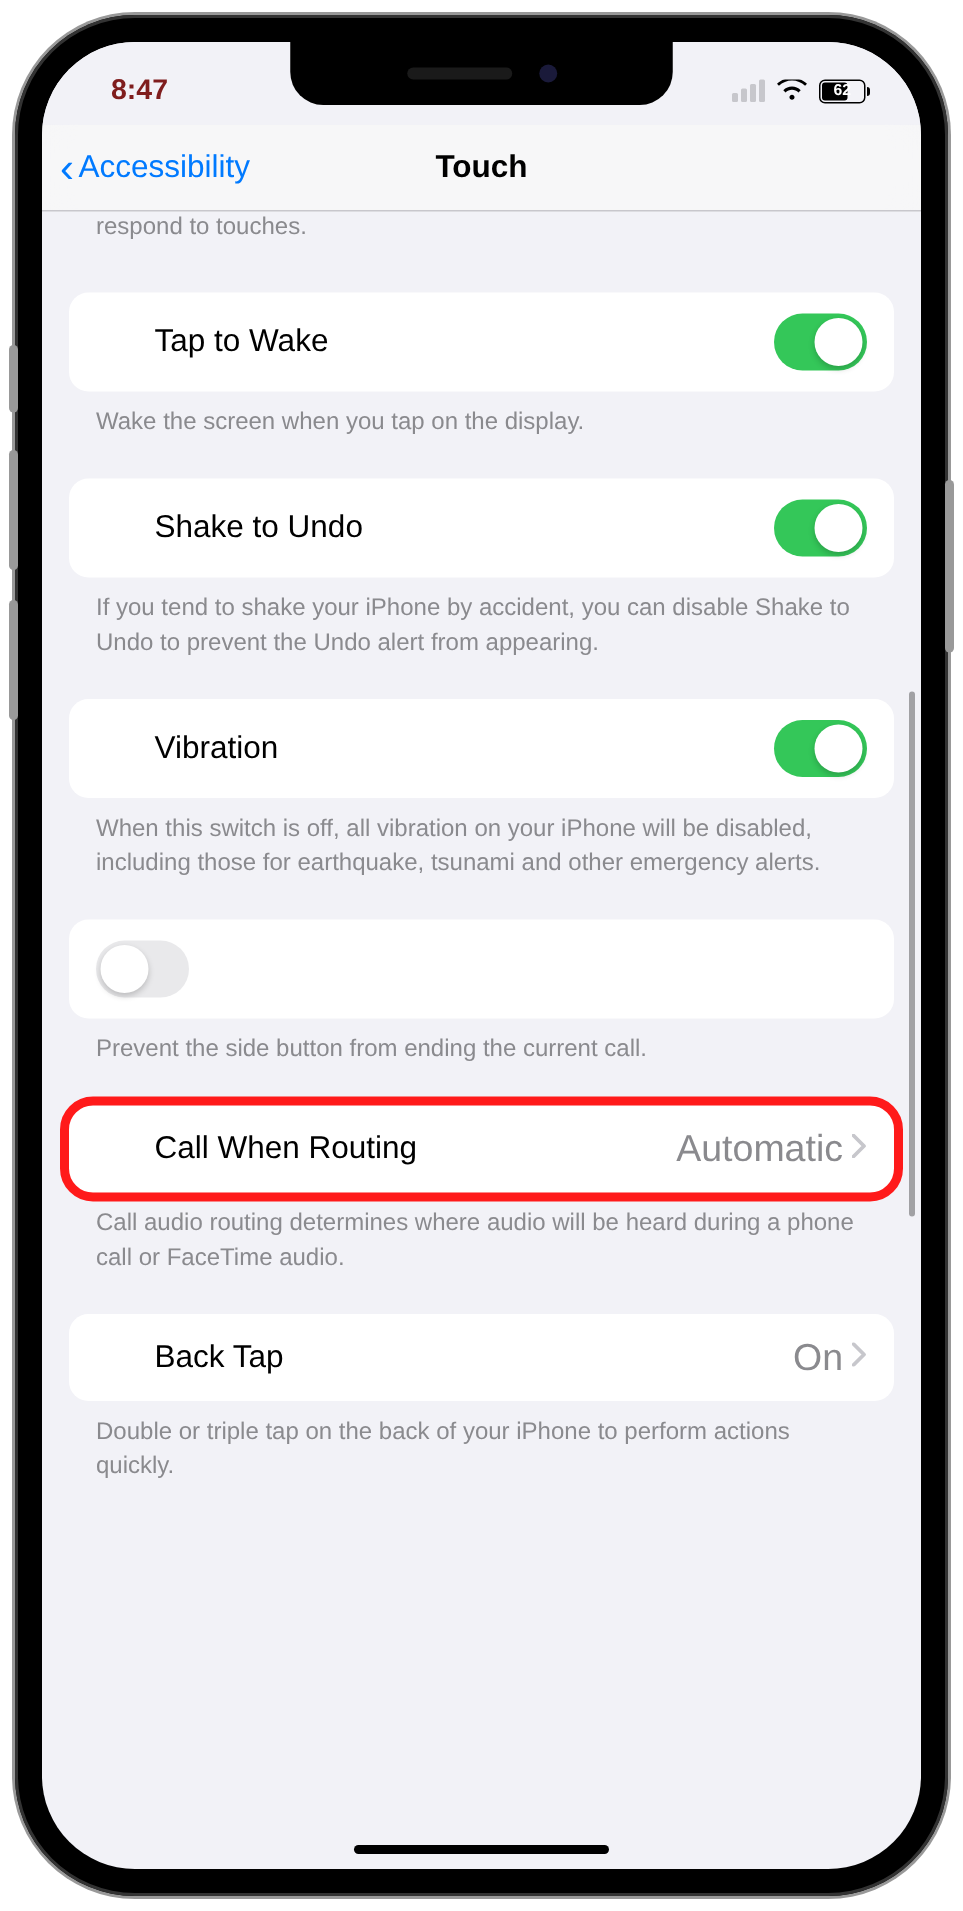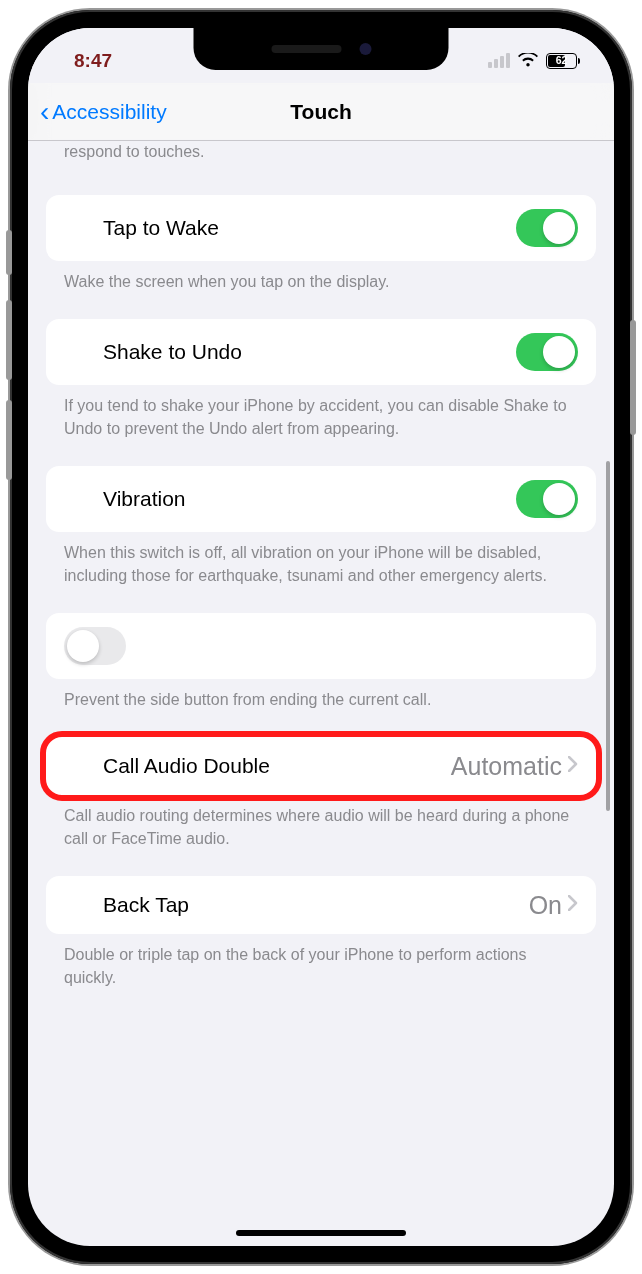--- a/index.html
+++ b/index.html
@@ -213,21 +213,21 @@
         <div class="row">
           <div class="toggle off">
               <div class="toggle-knob"></div>
             </div>
         </div>
         <div class="footer">Prevent the side button from ending the current call.</div>
       </div>
 
       <div class="group">
         <div class="row" style="position:relative;">
-          <span class="row-label">Call Audio Double</span>
+          <span class="row-label">Call When Routing</span>
           <span class="row-value">Automatic</span>
           <span class="row-chevron">
             <svg width="10" height="16" viewBox="0 0 10 16">
                 <path d="M1 1l7 7-7 7" stroke="#c7c7cc" stroke-width="2.5" fill="none" stroke-linecap="round" stroke-linejoin="round"></path>
               </svg>
           </span>
           <div class="highlight-ring"></div>
         </div>
         <div class="footer">Call audio routing determines where audio will be heard during a phone call or FaceTime audio.</div>
       </div>

